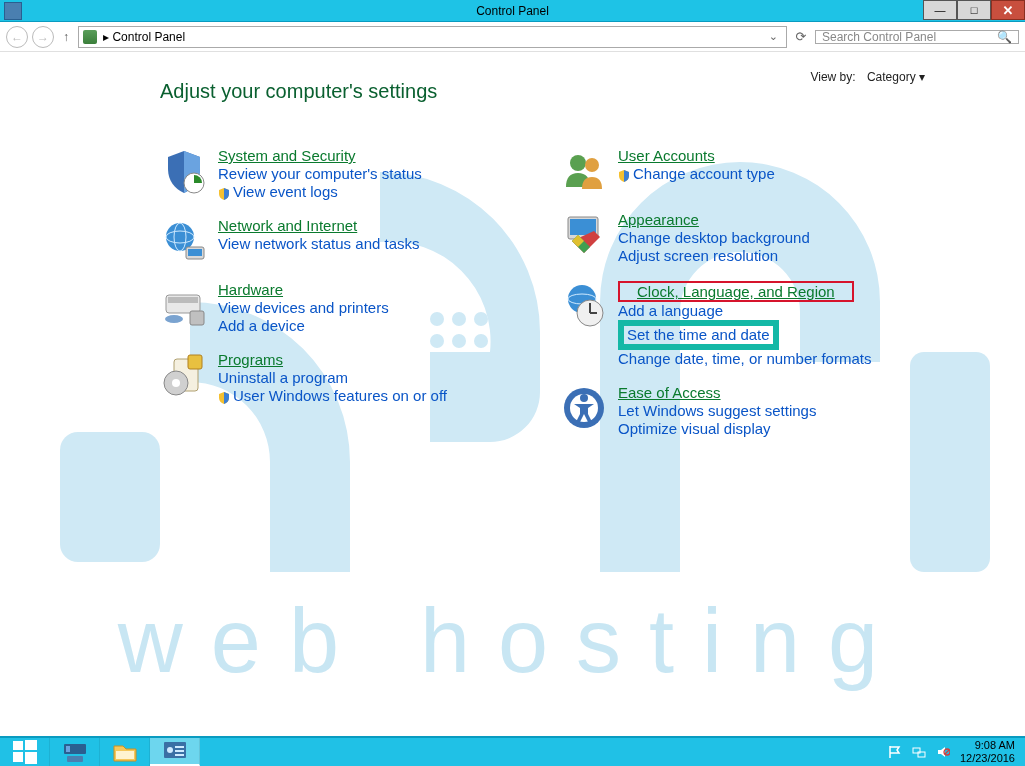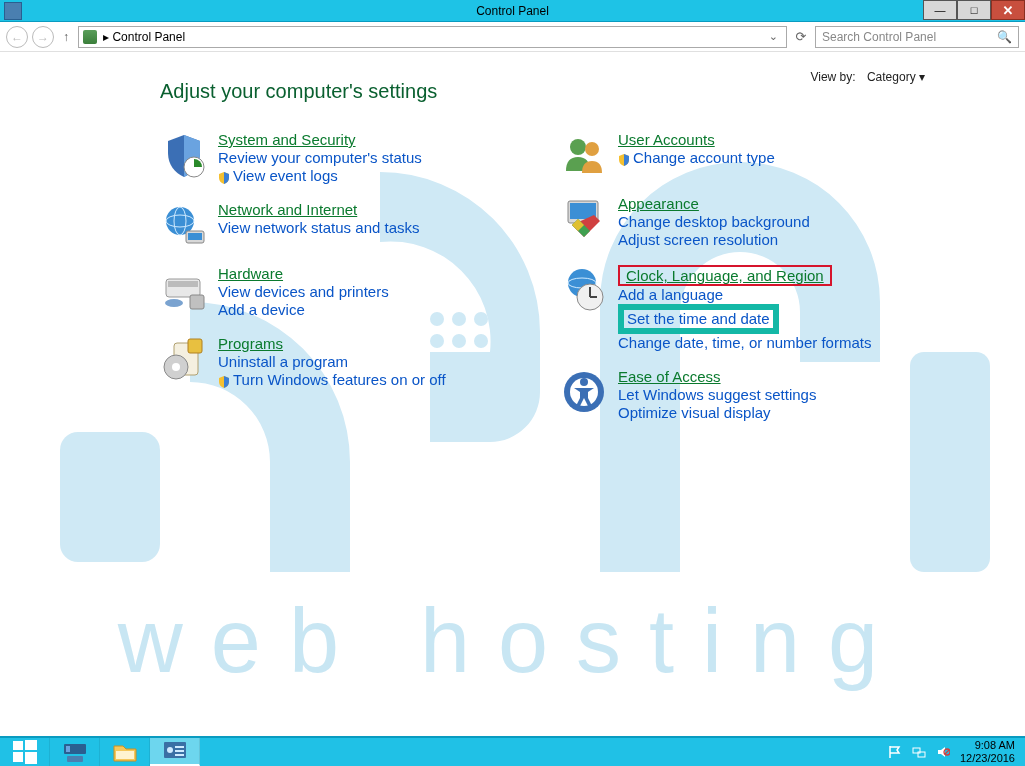--- a/index.html
+++ b/index.html
@@ -14,39 +14,39 @@
 .titlebar .winbtn.close { background:#c84f3e; border-color:#8a2f20; color:#fff; font-size:13px; font-weight:bold; }
 
 
 .toolbar { height:30px; background:#fff; border-bottom:1px solid #e0e0e0; display:flex; align-items:center; padding:0 6px; gap:4px; }
 .navbtn { width:22px; height:22px; border-radius:50%; border:1px solid #bbb; display:flex; align-items:center; justify-content:center; color:#bbb; font-size:12px; }
 .uparrow { width:16px; text-align:center; color:#555; font-size:12px; }
 .addressbar { flex:1; height:22px; border:1px solid #aaa; display:flex; align-items:center; padding:0 4px; font-size:12px; background:#fff; }
 .addressbar .cp-icn { width:14px; height:14px; background:linear-gradient(#5a9e5a,#3a7e3a); margin-right:6px; border-radius:2px; }
 .addrtail { margin-left:auto; display:flex; gap:8px; color:#666; font-size:11px; padding-right:4px; }
 .refresh { width:20px; text-align:center; color:#666; font-size:13px; }
-.searchbox { width:204px; height:22px; border:1px solid #aaa; display:flex; align-items:center; padding:0 6px; font-size:12px; color:#888; background:#fff; }
+.searchbox { width:204px; height:14px; border:1px solid #aaa; display:flex; align-items:center; padding:0 6px; font-size:12px; color:#888; background:#fff; }
 .searchbox .mag { margin-left:auto; color:#888; }
 
 
 .content { position:relative; height:676px; background:#fff; overflow:hidden; }
 .watermark { position:absolute; inset:0; pointer-events:none; z-index:0; }
 .watermark svg { width:100%; height:100%; }
 
 .inner { position:relative; z-index:1; padding:28px 60px 0 160px; }
 .heading { font-size:20px; color:#0a6030; margin-bottom:6px; }
 .viewby { position:absolute; right:100px; top:18px; font-size:12px; color:#222; }
 .viewby .sel { margin-left:8px; }
 
 .cols { display:flex; gap:60px; margin-top:28px; }
 .col { width:340px; }
-.cat { display:flex; margin-bottom:16px; }
+.cat { display:flex; margin-bottom:16px;margin-top:16px; }
 .cat .cicon { width:48px; height:48px; flex-shrink:0; margin-right:10px; }
 .cat .chead { font-size:15px; color:#0a7a2e; }
-.cat .chead.boxed { border:2px solid #d6142c; padding:0 6px; display:inline-block; }
+.cat .chead.boxed { border:2px solid #d6142c; padding:0 17px; display:inline-block; }
 .cat a.sub { display:block; font-size:15px; color:#0a55c7; text-decoration:none; line-height:18px; }
 .cat a.sub.boxed { border:6px solid #14b8a6; display:inline-block; padding:0 3px; }
 .cat .shielded { display:flex; align-items:center; gap:3px; }
 .shield { width:12px; height:12px; display:inline-block; }
 
 
 .cicon svg { width:48px; height:48px; }
 
 
 .taskbar { position:absolute; left:0; right:0; bottom:0; height:30px; background:#20c1e6; border-top:2px solid #0a9bc0; display:flex; align-items:stretch; }
@@ -184,21 +184,21 @@
               </svg>
           </div>
           <div>
             <a class="chead" href="#">Programs</a>
             <a class="sub" href="#">Uninstall a program</a>
             <div class="shielded">
                 <span class="shield"><svg viewBox="0 0 12 12">
                     <path d="M6 0 L11 2 V6 C11 9 9 11 6 12 C3 11 1 9 1 6 V2 Z" fill="#f5c030"></path>
                     <path d="M6 0 L11 2 V6 C11 9 9 11 6 12 V0 Z" fill="#3b7fd5"></path>
                   </svg></span>
-                <a class="sub" href="#">Turn Windows features on or off</a>
+                <a class="sub" href="#">User Windows features on or off</a>
               </div>
           </div>
         </div>
       </div>
 
       <div class="col">
 
         <div class="cat">
           <div class="cicon">
             <svg viewBox="0 0 48 48">

